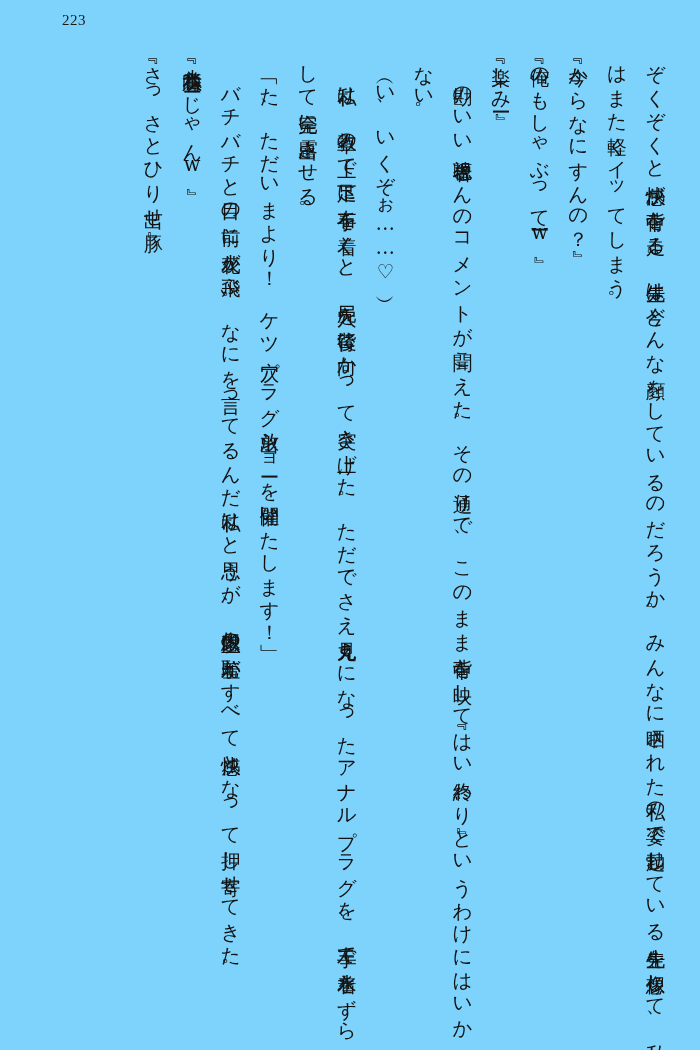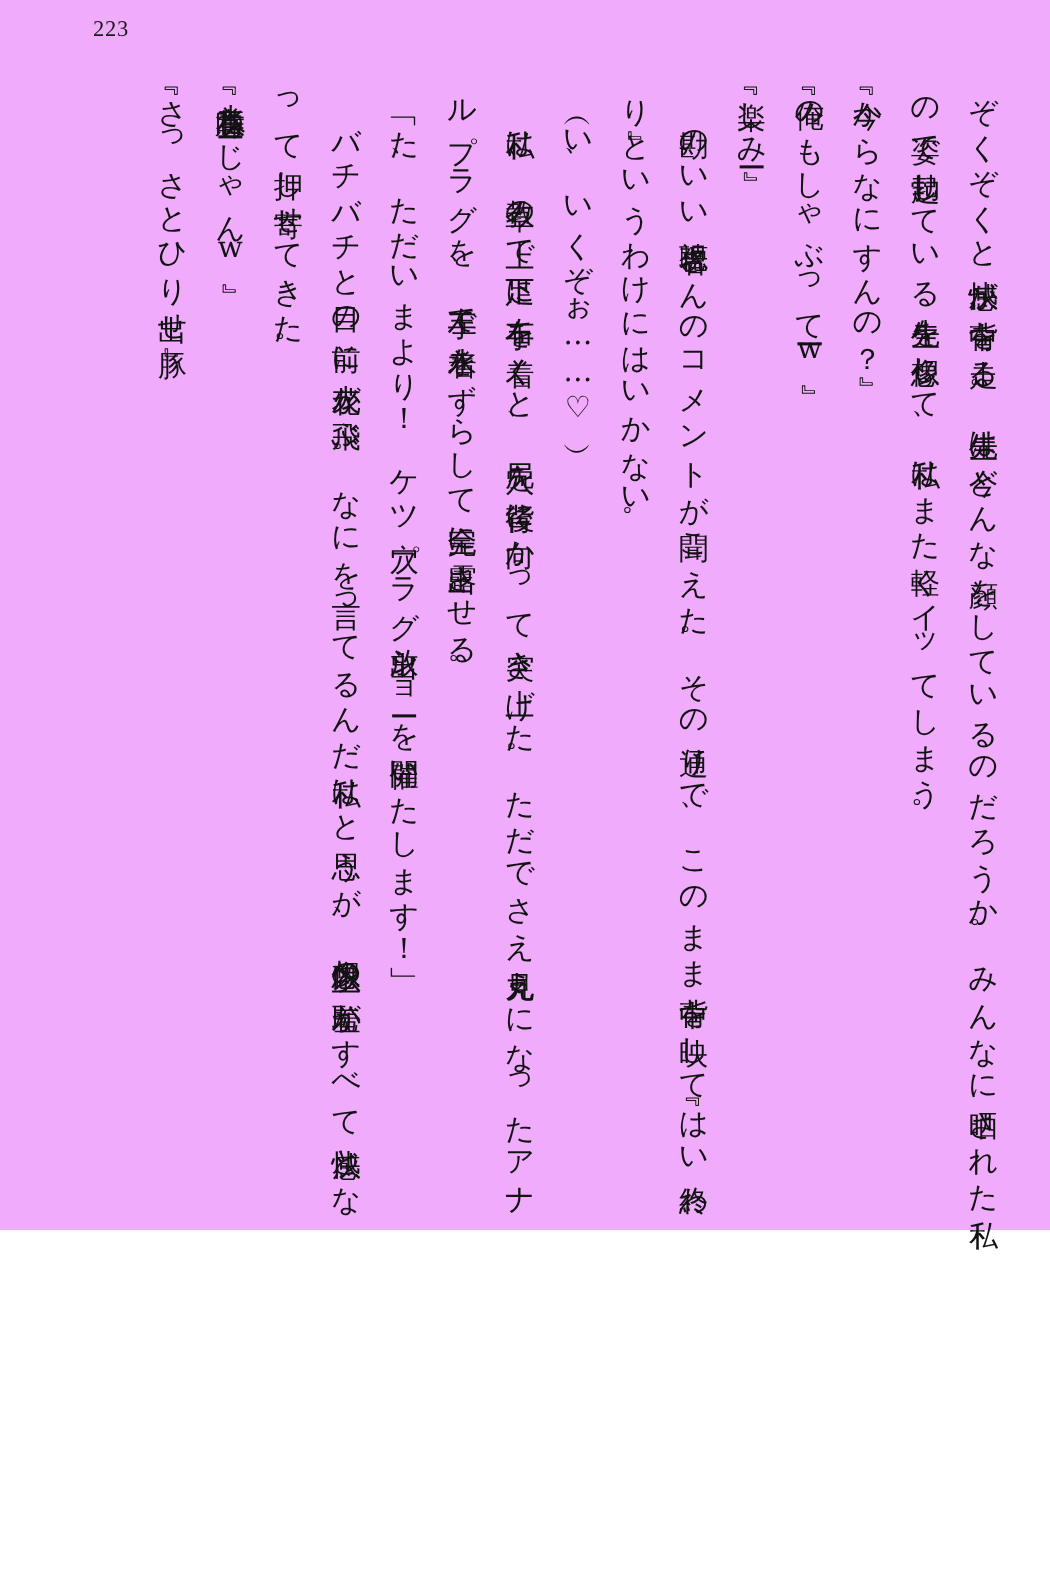--- a/index.html
+++ b/index.html
@@ -10,22 +10,22 @@
   body {
     width: 700px;
     height: 1050px;
     overflow: hidden;
     font-family: "DejaVu Serif", "Liberation Serif", serif;
     color: #111111;
   }
   .page {
     position: relative;
     width: 700px;
-    height: 820px;
-    background: #f0abfc;
+    height: 1050px;
+    background: #7dd3fc;
     box-sizing: border-box;
   }
   .page-number {
     position: absolute;
     top: 12px;
     left: 62px;
     font-family: "Liberation Serif", "DejaVu Serif", serif;
     font-size: 15px;
     letter-spacing: 0.5px;
     color: #1a1a1a;

